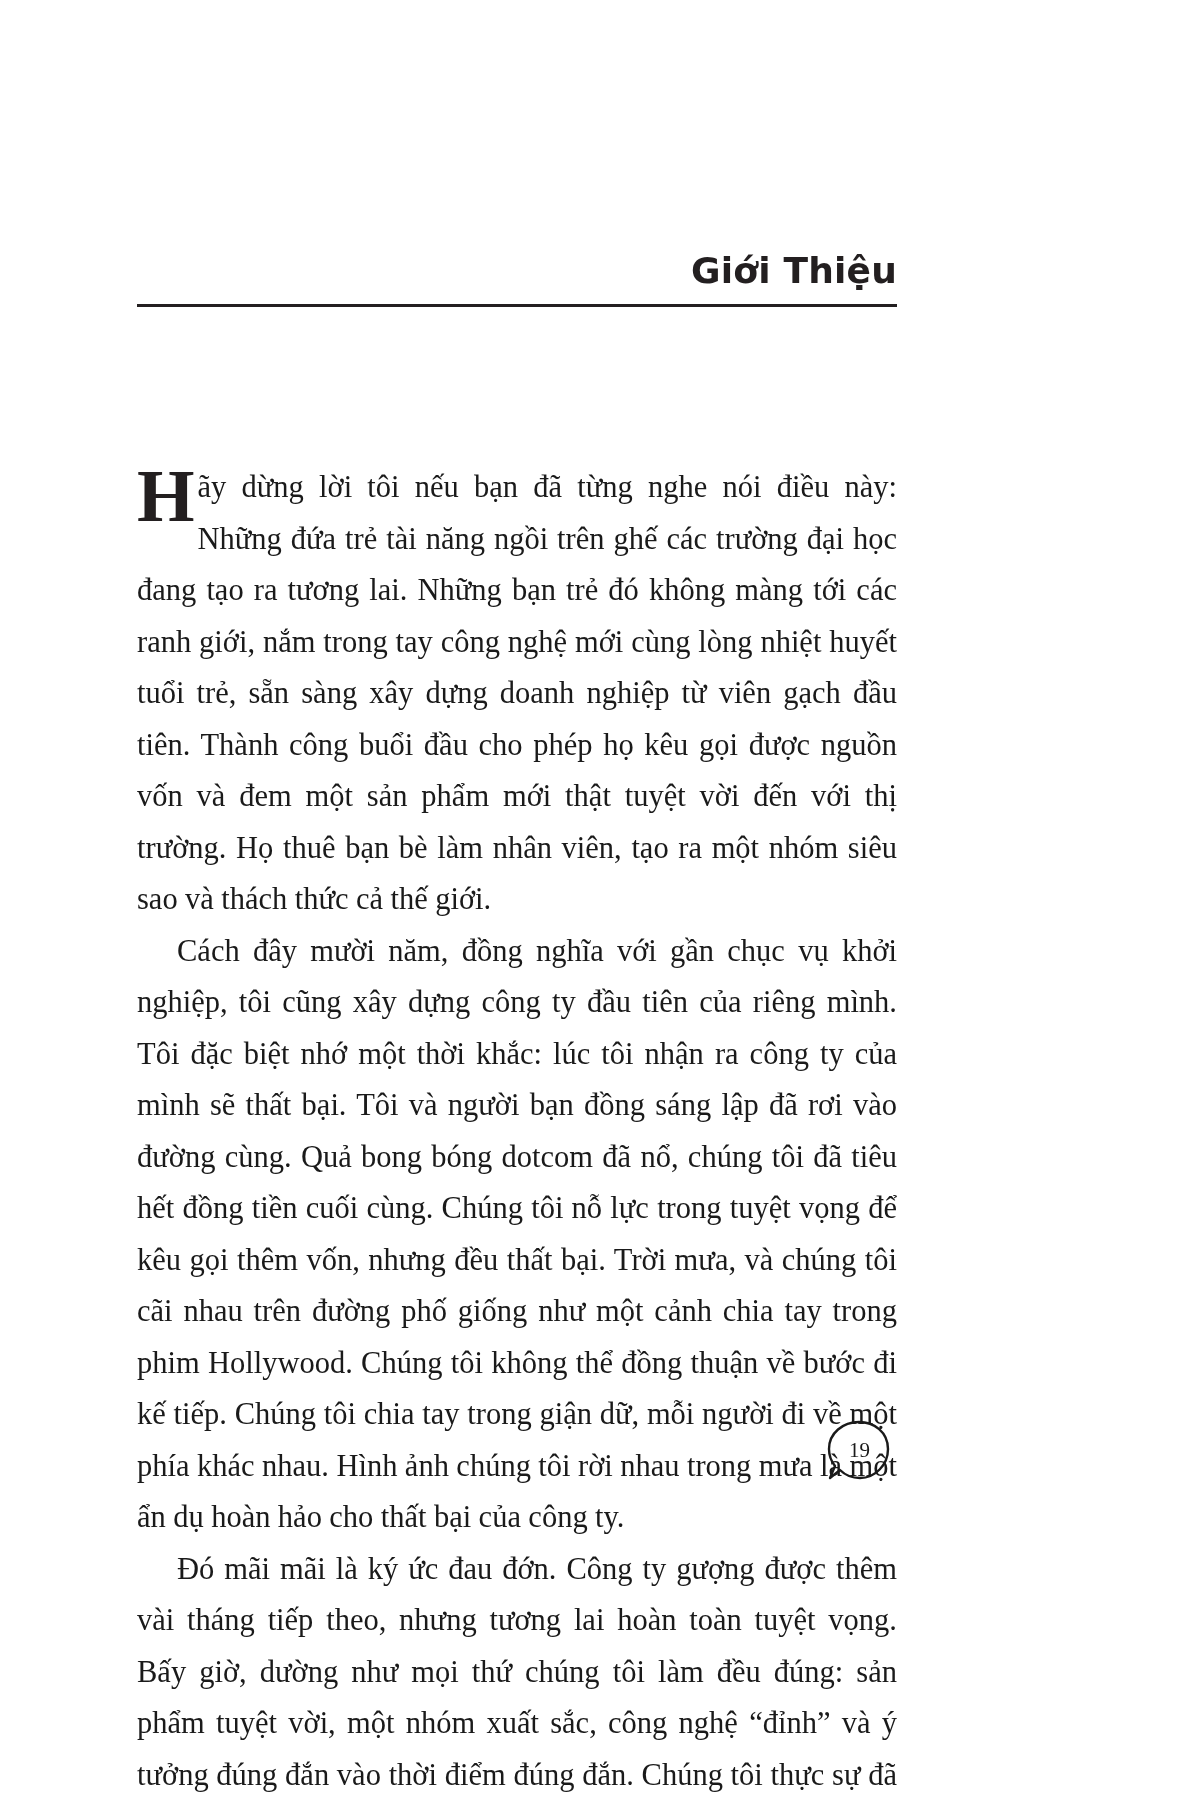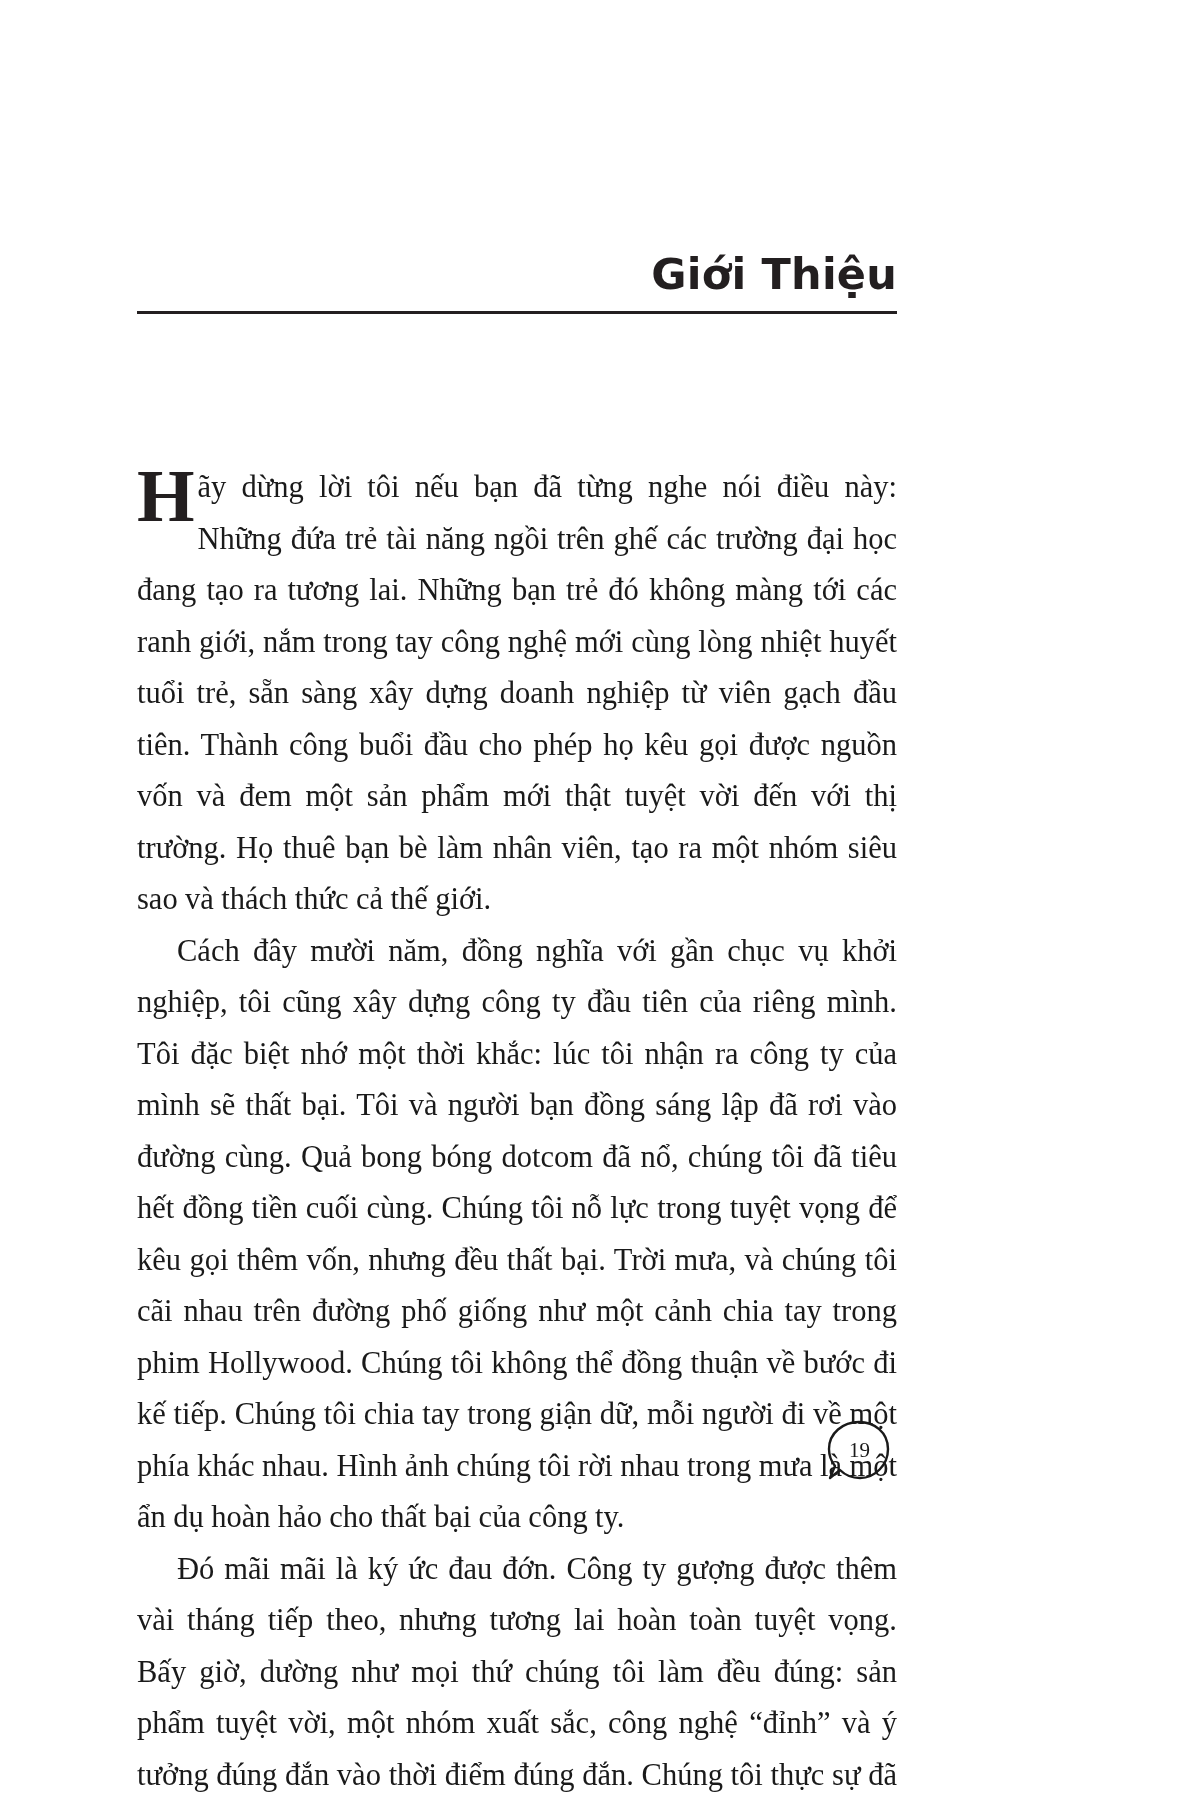--- a/index.html
+++ b/index.html
@@ -19,21 +19,21 @@
   
   .header {
     position: absolute;
     left: 137px;
     top: 252px;
     width: 760px;
   }
   .chapter-title {
     font-family: "DejaVu Sans", sans-serif;
     font-weight: bold;
-    font-size: 43px;
+    font-size: 36px;
     line-height: 1.05;
     color: #231f20;
     text-align: right;
     letter-spacing: 0.2px;
     white-space: pre;
   }
   .title-rule {
     margin-top: 14px;
     border-top: 3px solid #231f20;
     width: 100%;

